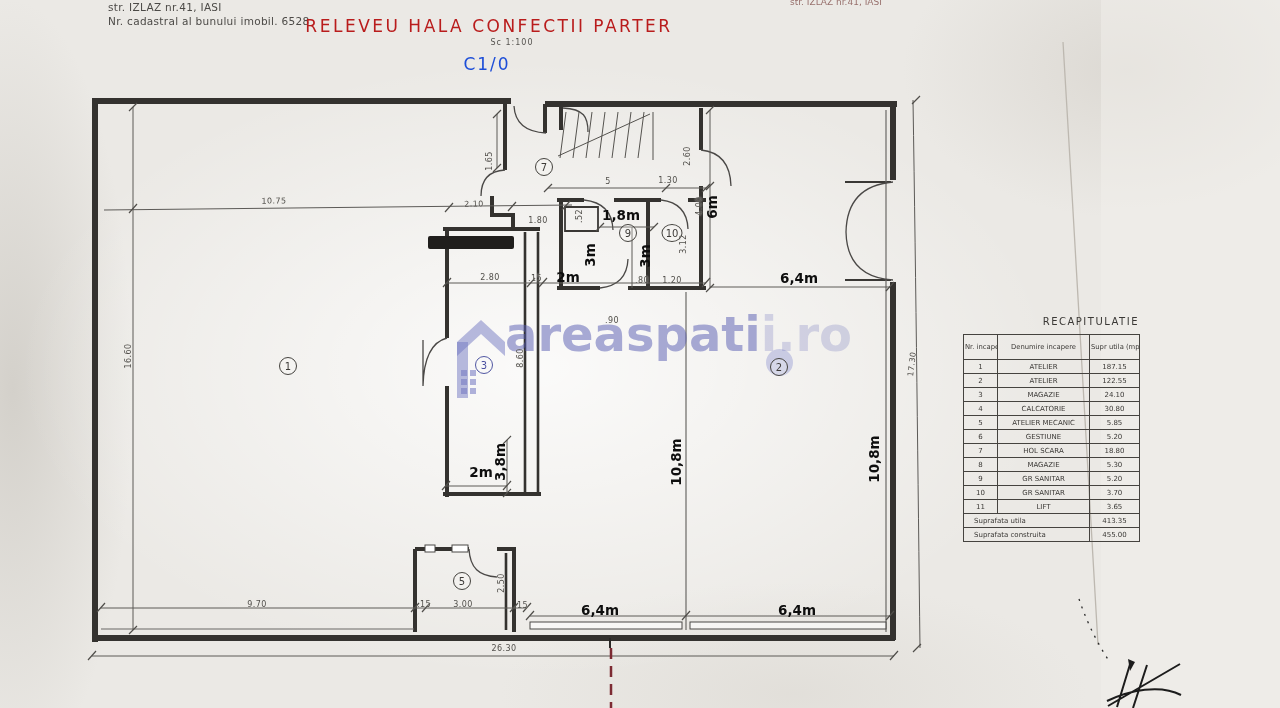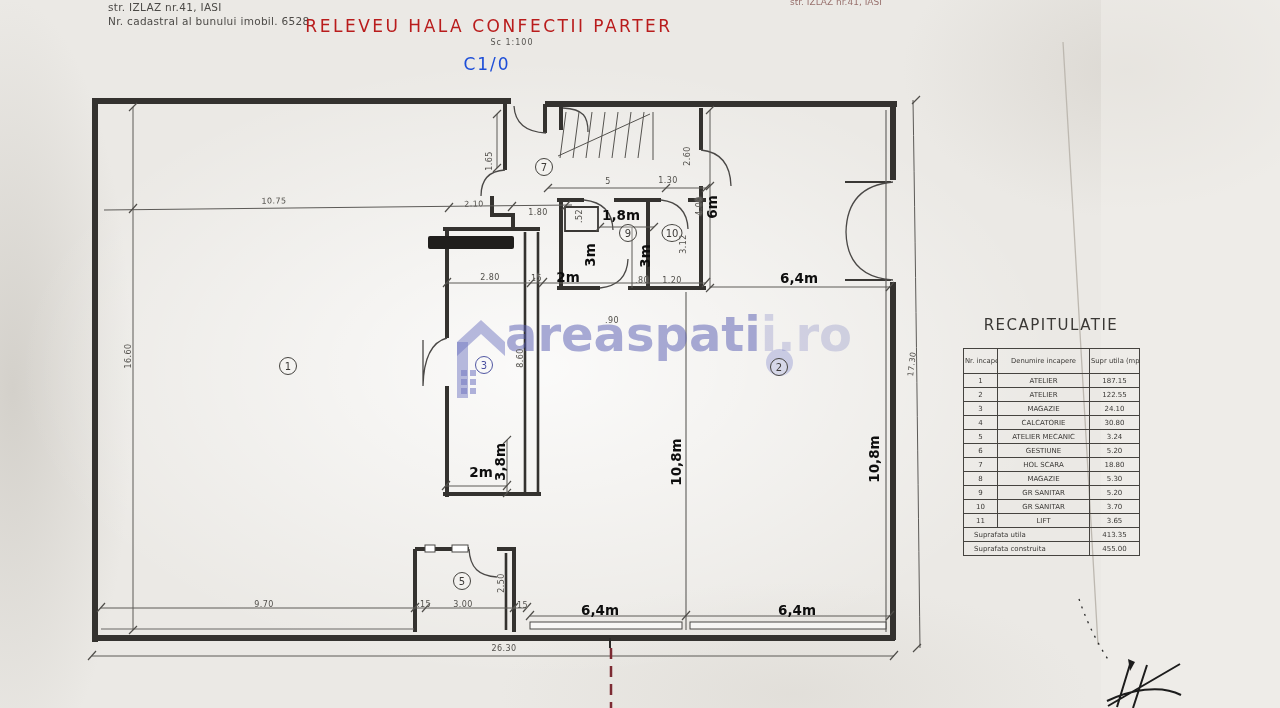--- a/index.html
+++ b/index.html
@@ -38,21 +38,21 @@
   #wm-brand .b1{opacity:.5;}
   #wm-brand .b2{opacity:.22;}
   #wm-tagline{top:360px;left:478px;font-size:24px;color:#9296cc;opacity:.8;letter-spacing:.5px;white-space:nowrap;}
   #wm-dot{top:349px;left:766px;width:27px;height:27px;border-radius:50%;background:rgba(151,155,211,.45);}
   
   #beam-note{top:306px;left:770px;color:#0b0b0b;line-height:1.05;}
   #beam-note .l1{font-size:23px;font-weight:800;}
   #beam-note .l2{font-size:21px;font-weight:800;}
   
   #recap{left:963px;top:316px;width:176px;color:#3a3835;}
-  #recap .rtitle{text-align:center;font-size:15px;letter-spacing:1.5px;margin-bottom:14px;}
+  #recap .rtitle{text-align:right;font-size:10px;letter-spacing:1.5px;margin-bottom:7px;}
   #recap table{border-collapse:collapse;width:100%;table-layout:fixed;}
   #recap th,#recap td{border:1px solid #45433f;font-size:7px;text-align:center;padding:1px 1px;
        overflow:hidden;white-space:nowrap;height:11px;}
   #recap th{font-weight:400;font-size:6.8px;height:22px;}
   #recap col.c1{width:34px;} #recap col.c2{width:92px;} #recap col.c3{width:50px;}
   #recap td.tl{text-align:left;padding-left:10px;}
   svg{position:absolute;left:0;top:0;}
 </style>
 </head>
 <body>
@@ -128,37 +128,37 @@
         <rect x="14" y="82" width="6" height="6"></rect>
           <rect x="23" y="82" width="6" height="6"></rect>
       </g>
     </svg>
   </div>
   <div class="abs" id="wm-brand"><span class="b1">areaspati</span><span class="b2">i.ro</span></div>
 
   <div class="abs" id="plan-layer" style="left:0;top:0;width:1280px;height:708px;">
       <div class="dim" style="left: 274px; top: 201px; transform: translate(-50%, -50%) rotate(-1deg);">10.75</div>
       <div class="dim" style="left: 474px; top: 204px; transform: translate(-50%, -50%) rotate(-1deg);">2.10</div>
-      <div class="dim" style="left: 538px; top: 212px; transform: translate(-50%, -50%) rotate(0deg);">1.80</div>
+      <div class="dim" style="left: 538px; top: 220px; transform: translate(-50%, -50%) rotate(0deg);">1.80</div>
       <div class="dim" style="left: 489px; top: 161px; transform: translate(-50%, -50%) rotate(-90deg);">1.65</div>
       <div class="dim" style="left: 579px; top: 216px; transform: translate(-50%, -50%) rotate(-90deg);">.52</div>
       <div class="dim" style="left: 128px; top: 356px; transform: translate(-50%, -50%) rotate(-90deg);">16.60</div>
       <div class="dim" style="left: 608px; top: 181px; transform: translate(-50%, -50%) rotate(0deg);">5</div>
       <div class="dim" style="left: 668px; top: 180px; transform: translate(-50%, -50%) rotate(0deg); text-align: center;">1.30</div>
       <div class="dim" style="left: 687px; top: 156px; transform: translate(-50%, -50%) rotate(-90deg);">2.60</div>
       <div class="dim" style="left: 699px; top: 206px; transform: translate(-50%, -50%) rotate(-90deg);">4.00</div>
       <div class="dim" style="left: 683px; top: 244px; transform: translate(-50%, -50%) rotate(-90deg);">3.12</div>
       <div class="dim" style="left: 490px; top: 277px; transform: translate(-50%, -50%) rotate(0deg);">2.80</div>
       <div class="dim" style="left: 535px; top: 278px; transform: translate(-50%, -50%) rotate(0deg);">.15</div>
       <div class="dim" style="left: 612px; top: 280px; transform: translate(-50%, -50%) rotate(0deg); margin-top: 40px;">.90</div>
       <div class="dim" style="left: 642px; top: 280px; transform: translate(-50%, -50%) rotate(0deg);">.80</div>
       <div class="dim" style="left: 672px; top: 280px; transform: translate(-50%, -50%) rotate(0deg);">1.20</div>
       <div class="dim" style="left: 520px; top: 358px; transform: translate(-50%, -50%) rotate(-90deg);">8.60</div>
       <div class="dim" style="left: 501px; top: 583px; transform: translate(-50%, -50%) rotate(-90deg);">2.50</div>
-      <div class="dim" style="left: 264px; top: 604px; transform: translate(-50%, -50%) rotate(0deg);">9.70</div>
+      <div class="dim" style="left: 257px; top: 604px; transform: translate(-50%, -50%) rotate(0deg);">9.70</div>
       <div class="dim" style="left: 424px; top: 604px; transform: translate(-50%, -50%) rotate(0deg);">.15</div>
       <div class="dim" style="left: 463px; top: 604px; transform: translate(-50%, -50%) rotate(0deg);">3.00</div>
       <div class="dim" style="left: 521px; top: 605px; transform: translate(-50%, -50%) rotate(0deg);">.15</div>
       <div class="dim" style="left: 504px; top: 648px; transform: translate(-50%, -50%) rotate(0deg);">26.30</div>
       <div class="dim" style="left: 912px; top: 364px; transform: translate(-50%, -50%) rotate(-83deg);">17.30</div>
       <div class="mlabel" style="left: 568px; top: 277px; transform: translate(-50%, -50%) rotate(0deg);">2m</div>
       <div class="mlabel" style="left: 621px; top: 215px; transform: translate(-50%, -50%) rotate(0deg);">1,8m</div>
       <div class="mlabel" style="left: 590px; top: 255px; transform: translate(-50%, -50%) rotate(-90deg);">3m</div>
       <div class="mlabel" style="left: 645px; top: 256px; transform: translate(-50%, -50%) rotate(-90deg);">3m</div>
       <div class="mlabel" style="left: 712px; top: 207px; transform: translate(-50%, -50%) rotate(-90deg);">6m</div>
@@ -220,21 +220,21 @@
             <td>24.10</td>
           </tr>
           <tr>
             <td>4</td>
             <td>CALCATORIE</td>
             <td>30.80</td>
           </tr>
           <tr>
             <td>5</td>
             <td>ATELIER MECANIC</td>
-            <td>3.24</td>
+            <td>5.85</td>
           </tr>
           <tr>
             <td>6</td>
             <td>GESTIUNE</td>
             <td>5.20</td>
           </tr>
           <tr>
             <td>7</td>
             <td>HOL SCARA</td>
             <td>18.80</td>

